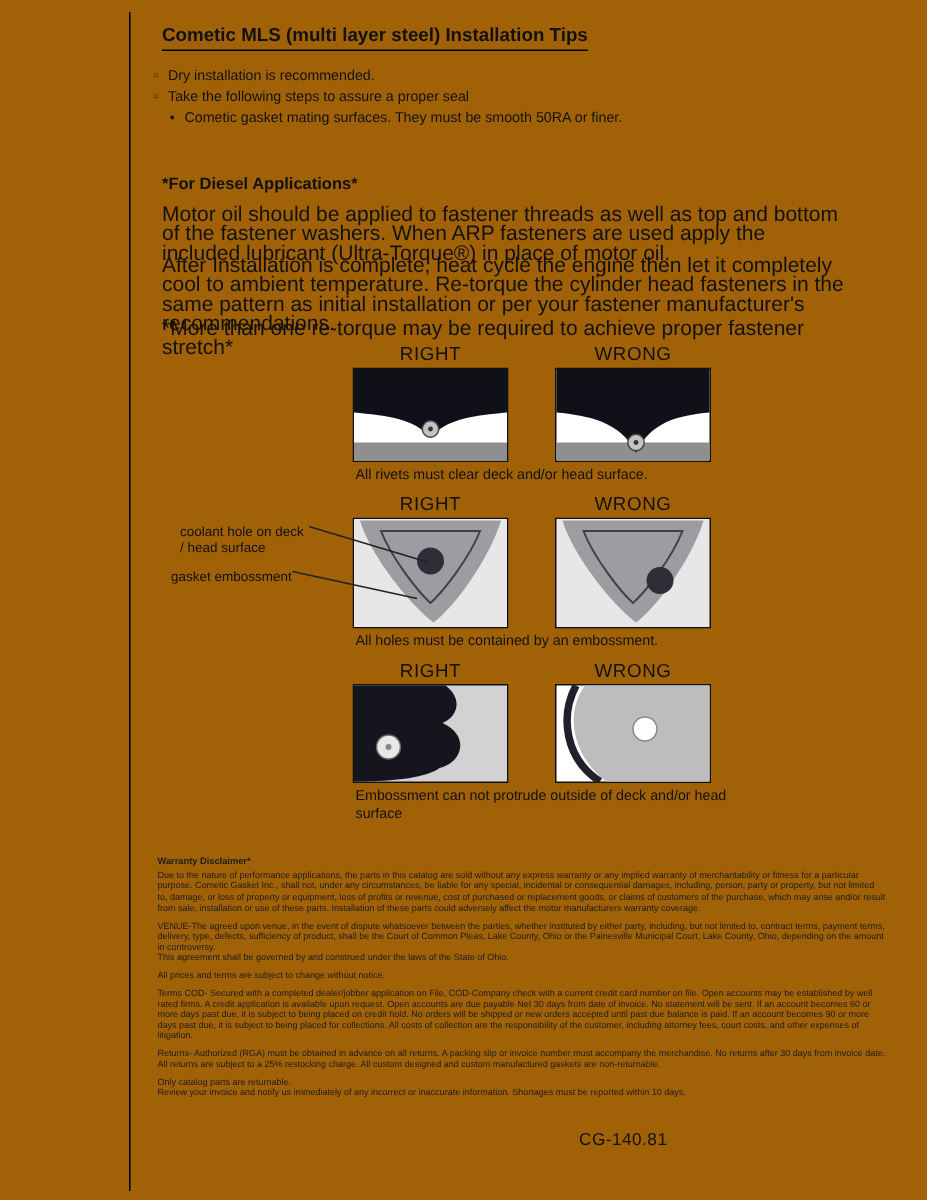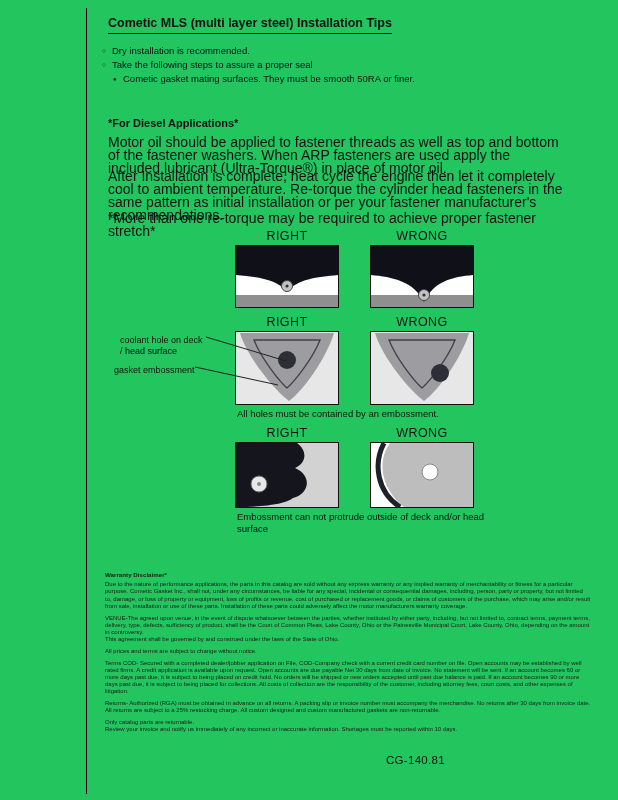--- a/index.html
+++ b/index.html
@@ -1,18 +1,18 @@
 <!DOCTYPE html>
 <html><head>
 <meta charset="utf-8">
 <style>
   * { margin:0; padding:0; box-sizing:border-box; }
   html,body { background:#e9e9e9; }
   .page {
-    position:relative; width:618px; height:800px; background:#22c55e;
+    position:relative; width:618px; height:800px; background:#a16207;
     font-family:"Liberation Sans", sans-serif; color:#111; overflow:hidden;
     margin:0 auto;
   }
   .rule { position:absolute; left:86px; top:8px; width:1px; height:786px; background:#000; }
   .title {
     position:absolute; left:108px; top:16px; font-size:12.5px; font-weight:bold;
     border-bottom:1.5px solid #000; padding-bottom:3px;
   }
   .tips { position:absolute; left:102px; top:44px; width:472px; font-size:9.5px; line-height:13px; list-style:none; }
   .tips li { display:flex; }
@@ -90,20 +90,21 @@
         <div class="dg-box">
           <svg width="104" height="63" viewBox="0 0 104 63">
             <rect x="0.5" y="0.5" width="103" height="62" fill="#ffffff" stroke="#111"></rect>
             <rect x="1" y="50" width="102" height="12" fill="#8f8f8f"></rect>
             <path d="M1,1 H103 V30 C82,32 64,36 54,57 C44,36 22,32 1,30 Z" fill="#101018"></path>
             <circle cx="54" cy="50" r="5.5" fill="#c2c2c2" stroke="#444" stroke-width="1"></circle>
             <circle cx="54" cy="50" r="1.6" fill="#333"></circle>
           </svg>
         </div>
       </div>
+      <div class="dg-caption">All rivets must clear deck and/or head surface.</div>
     </div>
 
     <div class="dg-group g2">
       <div class="dg-headers">
         <span>RIGHT</span>
         <span>WRONG</span>
       </div>
       <div class="dg-row">
         <div class="dg-box">
           <svg width="104" height="74" viewBox="0 0 104 74">

